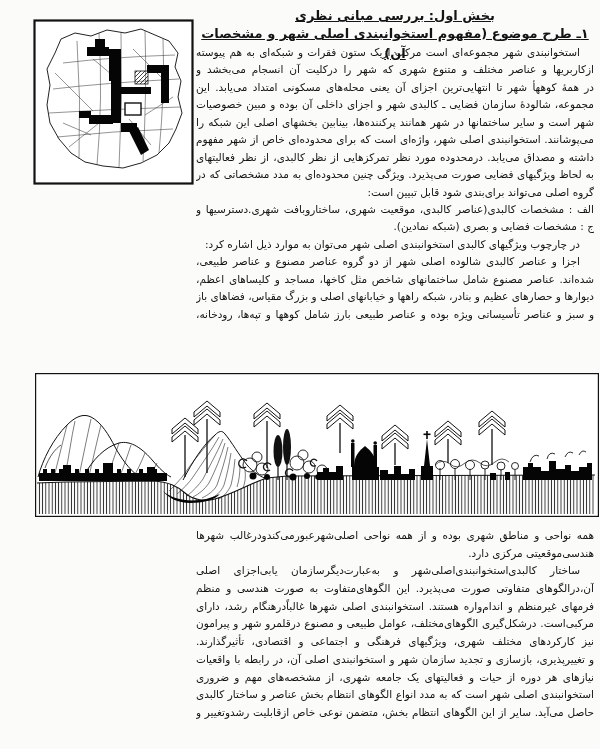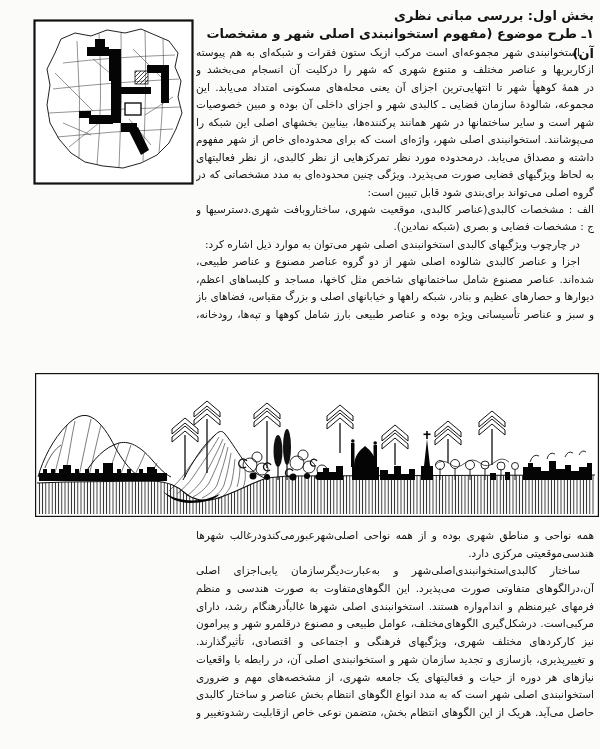--- a/index.html
+++ b/index.html
@@ -8,21 +8,21 @@
     background:#fbfbf9;
     font-family:"DejaVu Sans","Liberation Sans",sans-serif;
     color:#141414;
     position:relative;
     overflow:hidden;
   }
   .page{position:absolute;inset:0;}
   
   .headings{
     position:absolute;top:7px;right:6px;left:196px;
-    direction:rtl;text-align:right;
+    direction:rtl;text-align:center;text-decoration:underline;
   }
   .h-part{font-size:13px;font-weight:bold;line-height:17px;}
   .h-topic{font-size:13px;font-weight:bold;line-height:20px;}
   
   .tblock{
     position:absolute;right:6px;width:398px;
     direction:rtl;
     font-size:10.5px;
   }
   #upperText{top:44px;}
@@ -277,16 +277,16 @@
       <div class="tline just">همه نواحی و مناطق شهری بوده و از همه نواحی اصلی‌شهرعبورمی‌کندودرغالب شهرها ازنظر</div>
       <div class="tline">هندسی‌موقعیتی مرکزی دارد.</div>
       <div class="tline just ind">ساختار کالبدی‌استخوانبندی‌اصلی‌شهر و به‌عبارت‌دیگرسازمان یابی‌اجزای اصلی</div>
       <div class="tline just">آن،درالگوهای متفاوتی صورت می‌پذیرد. این الگوهای‌متفاوت به صورت هندسی و منظم ودارای</div>
       <div class="tline just">فرمهای غیرمنظم و اندام‌واره هستند. استخوانبندی اصلی شهرها غالباًدرهنگام رشد، دارای اشکال</div>
       <div class="tline just">مرکبی‌است. درشکل‌گیری الگوهای‌مختلف، عوامل طبیعی و مصنوع درقلمرو شهر و پیرامون آن و</div>
       <div class="tline just">نیز کارکردهای مختلف شهری، ویژگیهای فرهنگی و اجتماعی و اقتصادی، تأثیرگذارند. قابلیت‌رشد</div>
       <div class="tline just">و تغییرپذیری، بازسازی و تجدید سازمان شهر و استخوانبندی اصلی آن، در رابطه با واقعیات و</div>
       <div class="tline just">نیازهای هر دوره از حیات و فعالیتهای یک جامعه شهری، از مشخصه‌های مهم و ضروری</div>
       <div class="tline just">استخوانبندی اصلی شهر است که به مدد انواع الگوهای انتظام بخش عناصر و ساختار کالبدی آن</div>
-      <div class="tline just">حاصل می‌آید. هریک از این الگوهای انتظام بخش، متضمن نوعی خاص ازقابلیت رشدوتغییر و</div>
+      <div class="tline just">حاصل می‌آید. سایر از این الگوهای انتظام بخش، متضمن نوعی خاص ازقابلیت رشدوتغییر و</div>
     </div>
 
 </div>
 
 </body></html>

